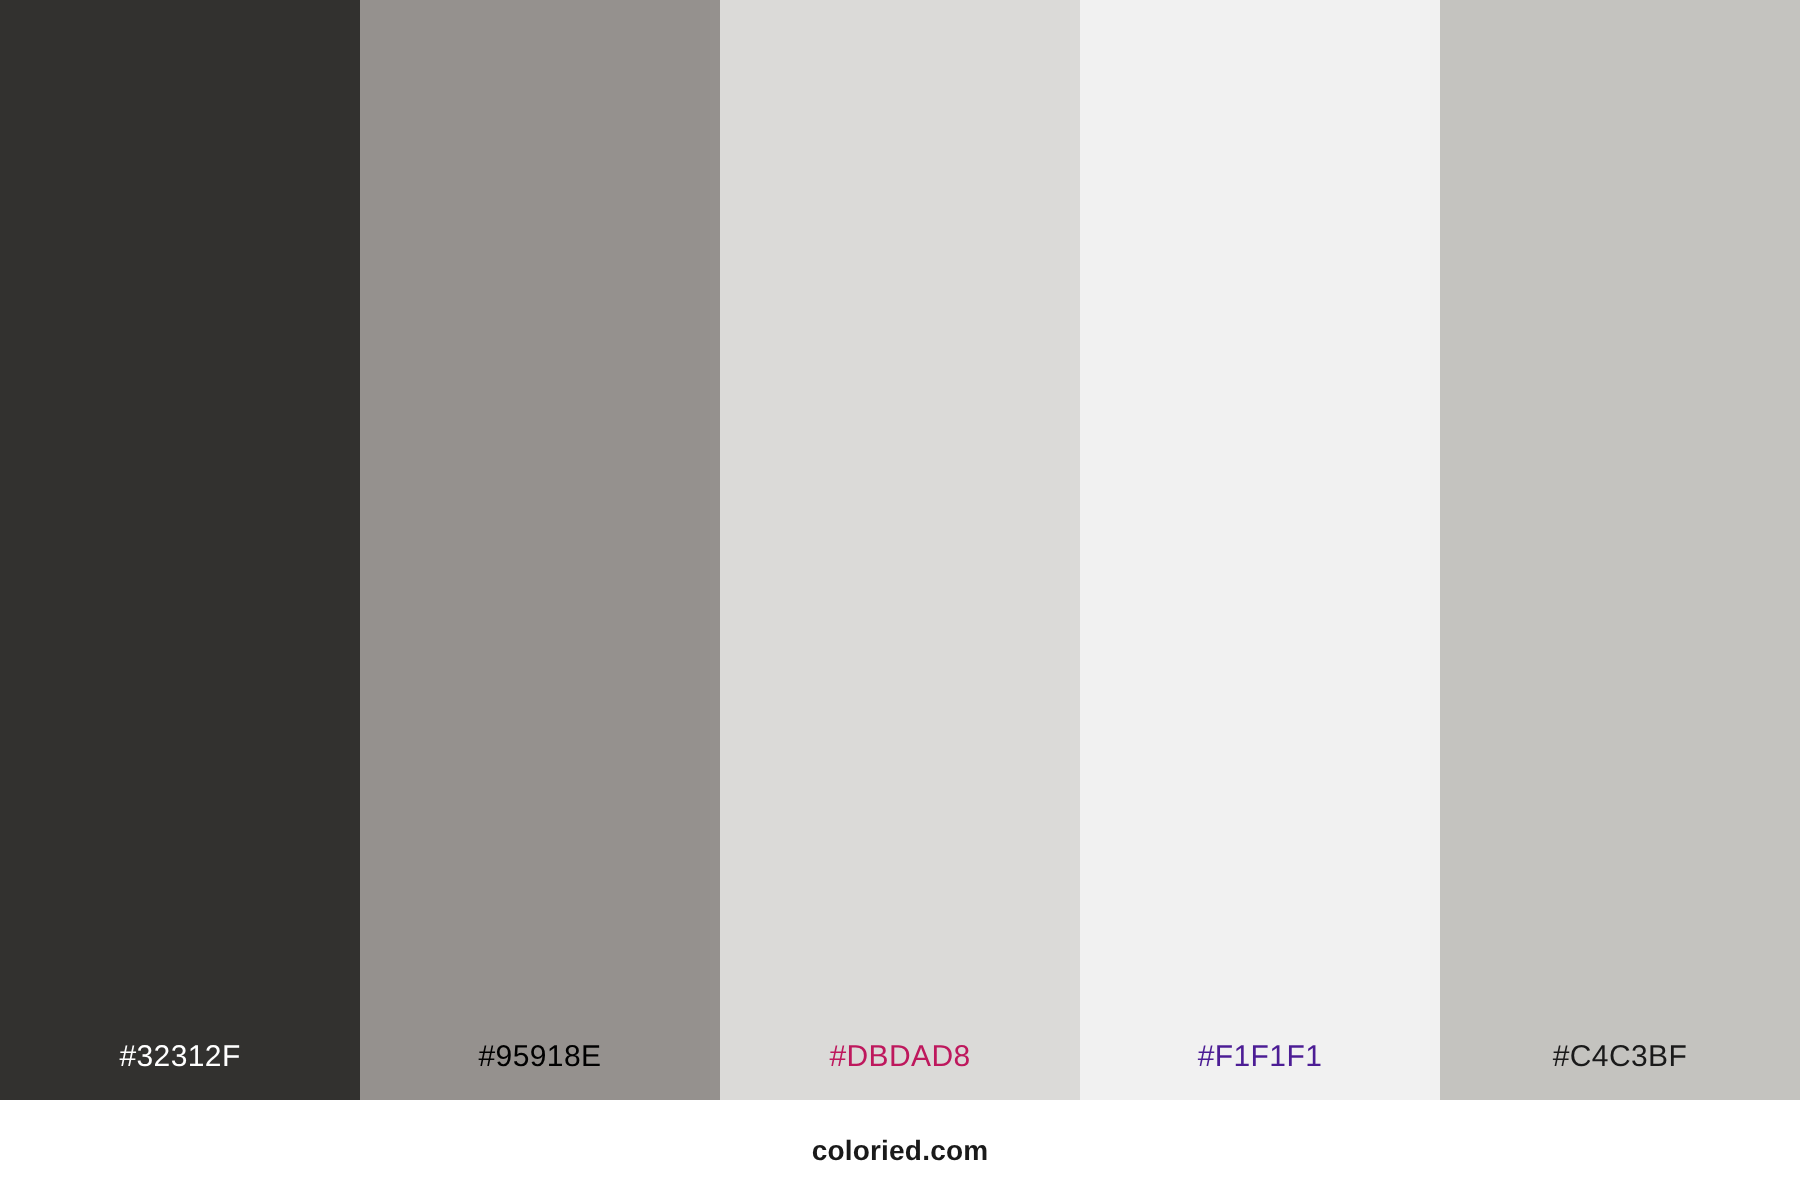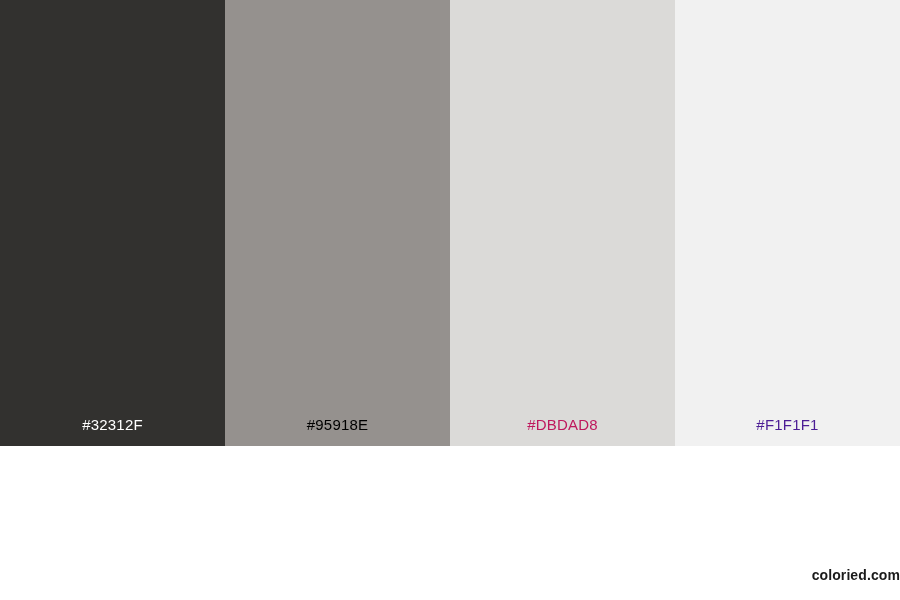--- a/index.html
+++ b/index.html
@@ -23,21 +23,21 @@
   }
   #swatch-strip {
     width: 900px;
     height: 550px;
     display: flex;
     flex-direction: row;
     flex: 0 0 550px;
   }
   .swatch {
     flex: 1 1 0;
-    height: 446px;
+    height: 550px;
     position: relative;
     display: flex;
     align-items: flex-end;
     justify-content: center;
   }
   .swatch-label {
     display: block;
     width: 100%;
     text-align: center;
     font-family: "Liberation Sans", sans-serif;
@@ -49,21 +49,21 @@
     white-space: nowrap;
     user-select: none;
   }
   #footer-bar {
     width: 900px;
     height: 50px;
     flex: 0 0 50px;
     background: #ffffff;
     display: flex;
     align-items: center;
-    justify-content: flex-end;
+    justify-content: center;
   }
   #site-credit {
     font-family: "Liberation Sans", sans-serif;
     font-size: 14px;
     font-weight: bold;
     color: #1a1a1a;
     letter-spacing: 0.1px;
     line-height: 1;
     white-space: nowrap;
     user-select: none;
@@ -85,20 +85,23 @@
     </div>
 
     <div class="swatch" style="background-color: rgb(219, 218, 216);">
       <span class="swatch-label" style="color: #be185d;">#DBDAD8</span>
     </div>
 
     <div class="swatch" style="background-color: rgb(241, 241, 241);">
       <span class="swatch-label" style="color: #4c1d95;">#F1F1F1</span>
     </div>
 
+    <div class="swatch" style="background-color: rgb(196, 195, 191);">
+      <span class="swatch-label" style="color: rgb(26, 26, 26);">#C4C3BF</span>
+    </div>
 
   </div>
 
   <div id="footer-bar">
     <span id="site-credit">coloried.com</span>
   </div>
 
 </div>
 
 </body></html>

